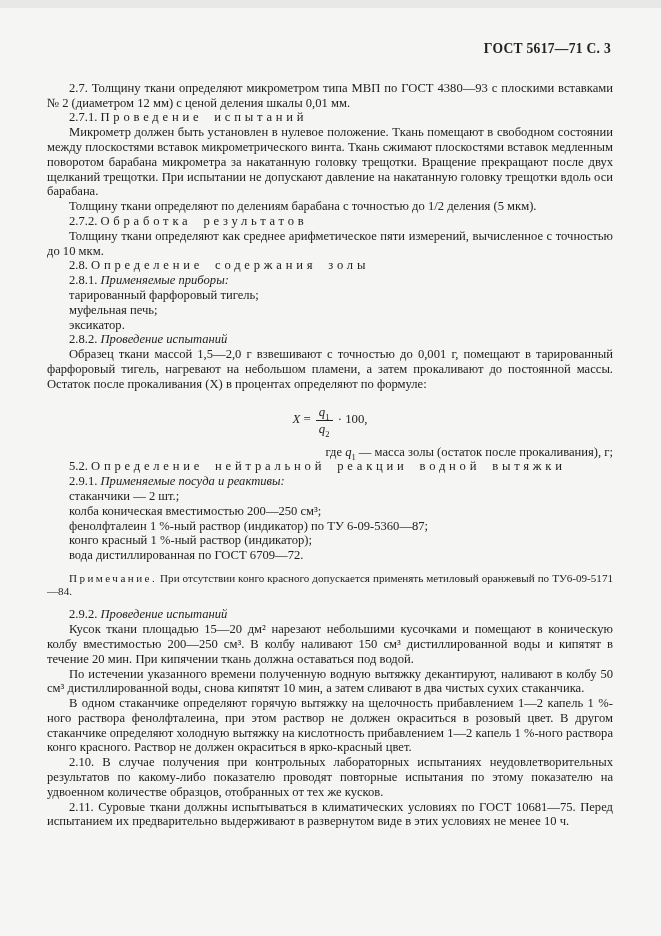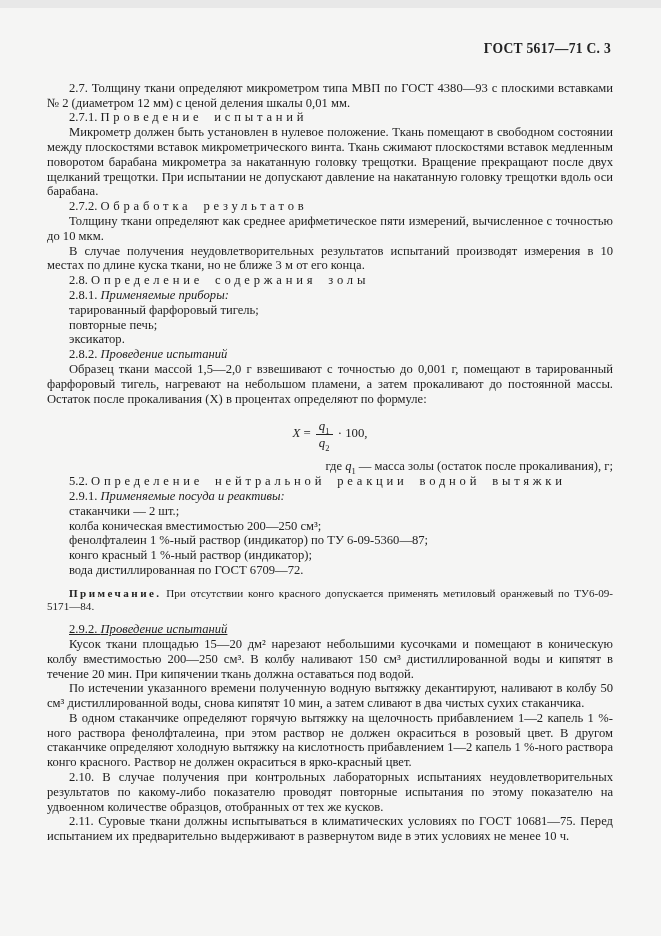--- a/index.html
+++ b/index.html
@@ -38,22 +38,22 @@
   .num { }
   .spaced { letter-spacing: 0.30em; word-spacing: 0.40em; }
   .italic { font-style: italic; }
   .fvar { font-style: italic; }
   .note {
     font-size: 11.1px;
     line-height: 13.2px;
     margin-top: 9px;
     margin-bottom: 9px;
   }
-  .spaced-label { letter-spacing: 0.22em; font-weight: bold; }
-  .gap-before { margin-top: 9px; text-decoration: underline; }
+  .spaced-label { letter-spacing: 0.22em; }
+  .gap-before { margin-top: 9px; }
   .formula {
     text-align: center;
     margin: 13px 0 9px 0;
     font-size: 12.8px;
   }
   .frac {
     display: inline-block;
     vertical-align: middle;
     text-align: center;
     line-height: 14px;
@@ -75,27 +75,27 @@
 </style>
 </head>
 <body>
 
 <div class="page">
   <div class="header">ГОСТ 5617—71 С. 3</div>
   <div>
       <p class="para indent">2.7. Толщину ткани определяют микрометром типа МВП по ГОСТ 4380—93 с плоскими вставками № 2 (диаметром 12 мм) с ценой деления шкалы 0,01 мм.</p>
       <p class="para indent heading"><span class="num">2.7.1. </span><span class="spaced">Проведение испытаний</span></p>
       <p class="para indent">Микрометр должен быть установлен в нулевое положение. Ткань помещают в свободном состоянии между плоскостями вставок микрометрического винта. Ткань сжимают плоскостями вставок медленным поворотом барабана микрометра за накатанную головку трещотки. Вращение прекращают после двух щелканий трещотки. При испытании не допускают давление на накатанную головку трещотки вдоль оси барабана.</p>
+      <p class="para indent">Толщину ткани определяют по делениям барабана с точностью до 1/2 деления (5 мкм).</p>
       <p class="para indent heading"><span class="num">2.7.2. </span><span class="spaced">Обработка результатов</span></p>
       <p class="para indent">Толщину ткани определяют как среднее арифметическое пяти измерений, вычисленное с точностью до 10 мкм.</p>
-      <p class="para indent">В случае получения неудовлетворительных результатов испытаний производят измерения в 10 местах по длине куска ткани, но не ближе 3 м от его конца.</p>
       <p class="para indent heading"><span class="num">2.8. </span><span class="spaced">Определение содержания золы</span></p>
       <p class="para indent heading"><span class="num">2.8.1. </span><span class="italic">Применяемые приборы:</span></p>
       <p class="para indent">тарированный фарфоровый тигель;</p>
-      <p class="para indent">повторные печь;</p>
+      <p class="para indent">муфельная печь;</p>
       <p class="para indent">эксикатор.</p>
       <p class="para indent heading"><span class="num">2.8.2. </span><span class="italic">Проведение испытаний</span></p>
       <p class="para indent">Образец ткани массой 1,5—2,0 г взвешивают с точностью до 0,001 г, помещают в тарированный фарфоровый тигель, нагревают на небольшом пламени, а затем прокаливают до постоянной массы. Остаток после прокаливания (X) в процентах определяют по формуле:</p>
       <div class="formula"><span class="fvar">X</span><span> = </span><span class="frac"><span class="fnum fvar">q<sub>1</sub></span><span class="fden fvar">q<sub>2</sub></span></span><span> · 100,</span></div>
       <p class="para def def1">где <span class="fvar">q<sub>1</sub></span> — масса золы (остаток после прокаливания), г;</p>
       <p class="para indent heading"><span class="num">5.2. </span><span class="spaced">Определение нейтральной реакции водной вытяжки</span></p>
       <p class="para indent heading"><span class="num">2.9.1. </span><span class="italic">Применяемые посуда и реактивы:</span></p>
       <p class="para indent">стаканчики — 2 шт.;</p>
       <p class="para indent">колба коническая вместимостью 200—250 см³;</p>
       <p class="para indent">фенолфталеин 1 %-ный раствор (индикатор) по ТУ 6-09-5360—87;</p>

